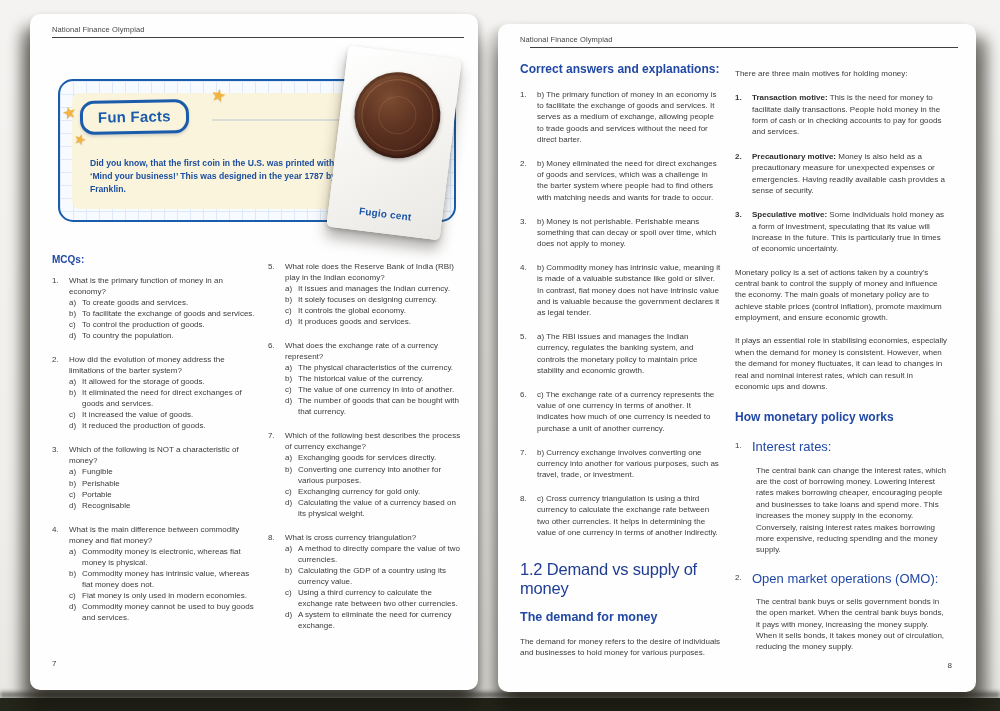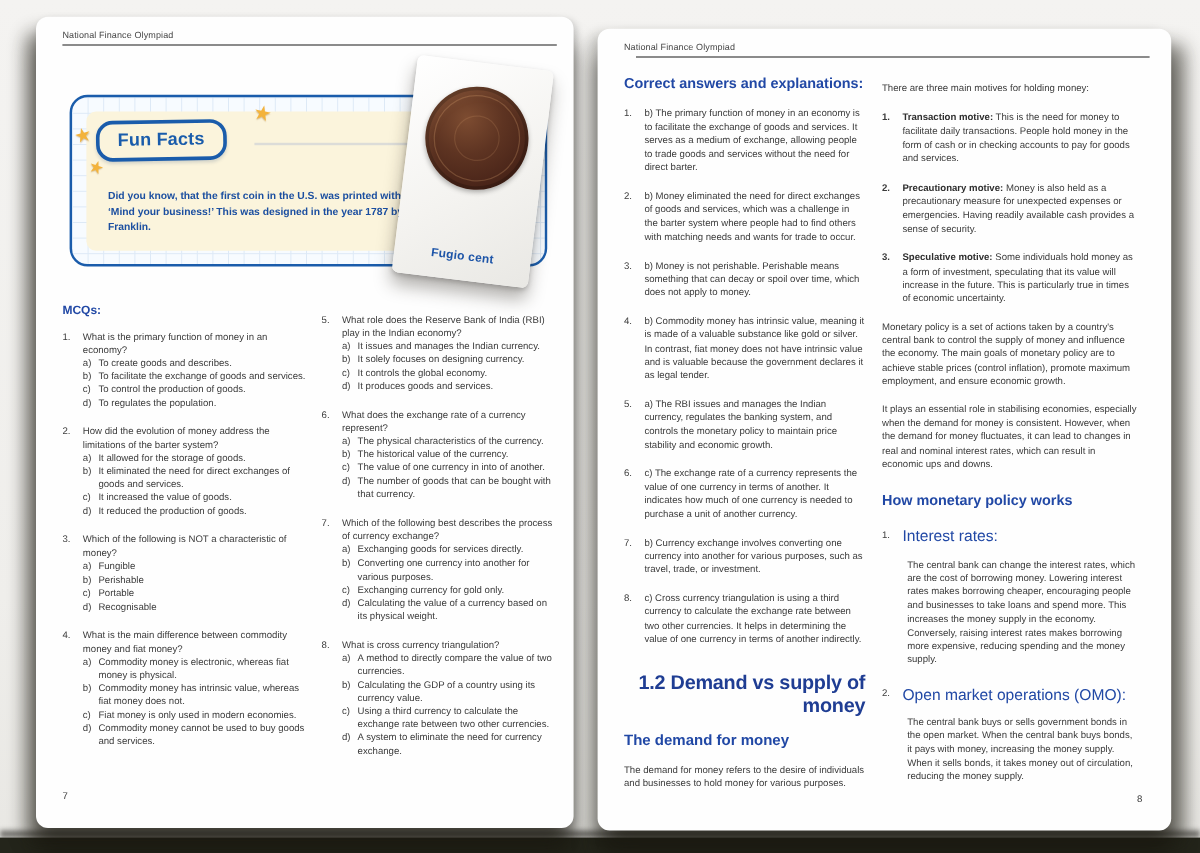--- a/index.html
+++ b/index.html
@@ -72,21 +72,21 @@
   .pagenum.pn-left{left:22px;}
   .pagenum.pn-right{right:24px;}
 
   
   .colA{width:201px;margin-right:14px;flex:none;padding-top:14px;}
   .colB{width:213px;flex:none;padding-top:20px;}
   .ans-heading{margin:0 0 13px 0;color:#2148a5;font-size:12px;font-weight:bold;}
   .ans{display:flex;margin-bottom:13px;font-size:8px;line-height:1.4;}
   .a-num{flex:none;width:17px;}
   .a-text{flex:1;}
-  .sec-heading{margin:22px 0 0 0;color:#1f3d93;font-size:16.5px;font-weight:bold;letter-spacing:-.2px;text-align:right;}
+  .sec-heading{margin:22px 0 0 0;color:#1f3d93;font-size:16.5px;font-weight:normal;letter-spacing:-.2px;}
   .sub-heading{margin:12px 0 0 0;color:#2148a5;font-size:12.5px;font-weight:bold;}
   .body{margin:12px 0 0 0;font-size:8px;line-height:1.42;}
   .motive{display:flex;margin-top:13px;font-size:8px;line-height:1.42;}
   .motive .a-num{font-weight:bold;}
   .m-label{font-weight:bold;color:#2e2e2e;}
   .how-heading{margin:18px 0 0 0;color:#2148a5;font-size:12px;font-weight:bold;}
   .mech{margin-top:14px;font-size:8px;line-height:1.42;}
   .mech-head{display:flex;}
   .mech-num{flex:none;width:17px;padding-top:2px;}
   .mech-title{flex:1;color:#2148a5;font-size:13px;font-weight:normal;}
@@ -132,36 +132,36 @@
 
           <div class="q">
             <div class="q-head">
               <span class="q-num">1.</span>
               <span class="q-text">What is the primary function of money in an economy?</span>
             </div>
             <div class="opts">
 
                 <div class="opt">
                   <span class="opt-m">a)</span>
-                  <span class="opt-t">To create goods and describes.</span>
+                  <span class="opt-t">To create goods and services.</span>
                 </div>
 
                 <div class="opt">
                   <span class="opt-m">b)</span>
                   <span class="opt-t">To facilitate the exchange of goods and services.</span>
                 </div>
 
                 <div class="opt">
                   <span class="opt-m">c)</span>
                   <span class="opt-t">To control the production of goods.</span>
                 </div>
 
                 <div class="opt">
                   <span class="opt-m">d)</span>
-                  <span class="opt-t">To regulates the population.</span>
+                  <span class="opt-t">To country the population.</span>
                 </div>
               </div>
           </div>
 
           <div class="q">
             <div class="q-head">
               <span class="q-num">2.</span>
               <span class="q-text">How did the evolution of money address the limitations of the barter system?</span>
             </div>
             <div class="opts">

